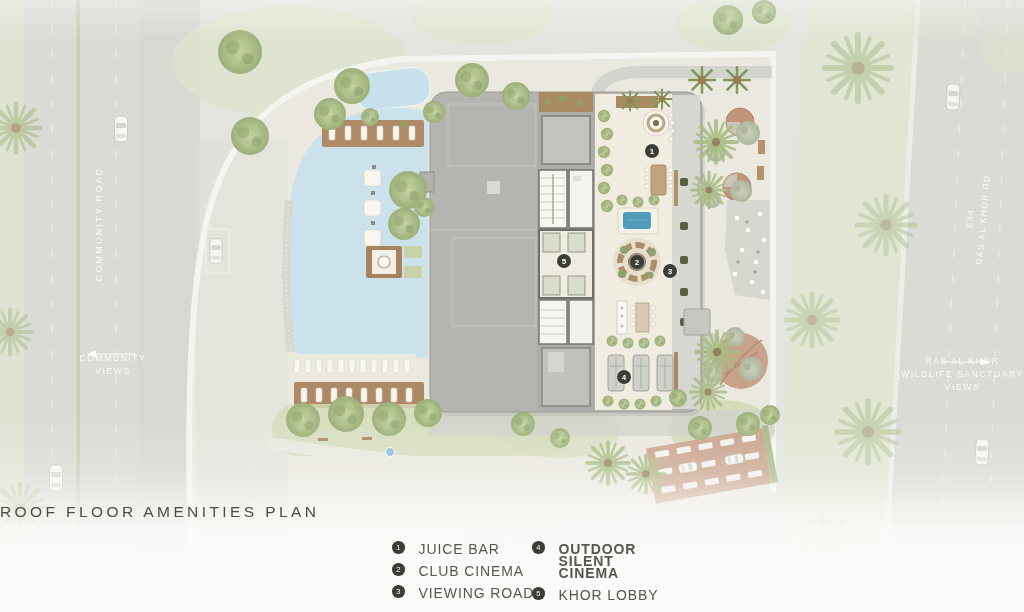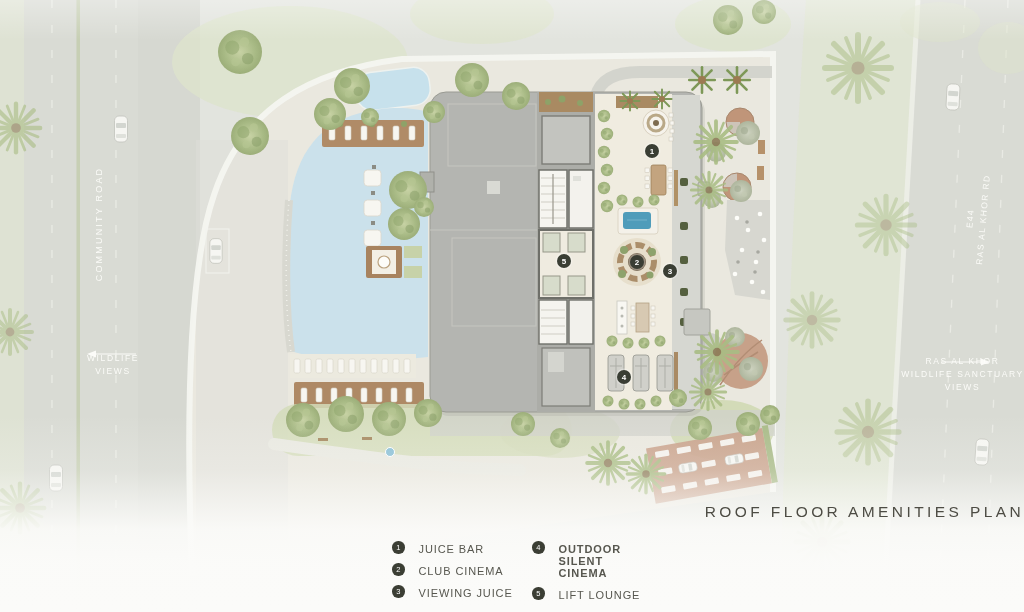--- a/index.html
+++ b/index.html
@@ -10,27 +10,27 @@
               letter-spacing:2.2px;white-space:nowrap;transform:translate(-50%,-50%) rotate(-90deg);}
   .road-label.tilt{transform:translate(-50%,-50%) rotate(-85deg);font-size:8.5px;
                    letter-spacing:1.4px;text-align:center;line-height:13px;}
   .views-label{position:absolute;color:rgba(253,253,250,.95);font-size:8.5px;
                letter-spacing:1.6px;text-align:center;line-height:13px;}
   .dir-arrow{position:absolute;}
   .marker{position:absolute;width:14px;height:14px;border-radius:50%;background:#3a3e34;
           color:#fff;font-size:8px;font-weight:bold;display:flex;align-items:center;
           justify-content:center;transform:translate(-50%,-50%);
           box-shadow:0 0 0 1.5px rgba(255,255,255,.3);}
-  .plan-title{position:absolute;left:0;right:0;top:503px;text-align:right;
+  .plan-title{position:absolute;left:0;right:0;top:503px;text-align:left;
               font-size:15.5px;letter-spacing:3.4px;color:#4d4c44;}
   .legend-col{position:absolute;display:flex;flex-direction:column;gap:8px;}
   .legend-item{display:flex;gap:14px;align-items:flex-start;}
   .legend-badge{width:12.5px;height:12.5px;border-radius:50%;background:#3b3e34;color:#fff;
                 font-size:7.5px;display:flex;align-items:center;justify-content:center;flex:none;}
-  .legend-label{font-size:11px;letter-spacing:.9px;color:#57574f;line-height:12px;padding-top:2px;}
+  .legend-label{font-size:14px;letter-spacing:.9px;color:#57574f;line-height:12px;padding-top:2px;}
   .legend-label.wrap{width:84px;font-weight:bold;}
 </style>
 </head>
 <body>
 
 <div class="stage">
 
 <svg class="plan" width="1024" height="612" viewBox="0 0 1024 612">
   <defs>
     <radialGradient id="gTree">
@@ -482,21 +482,21 @@
 
 <div class="road-label" style="left:99px;top:224px">COMMUNITY ROAD</div>
 
 <div class="dir-arrow" style="left:87px;top:344px">
   <svg width="50" height="8" viewBox="0 0 50 8">
         <line x1="49" y1="4" x2="8" y2="4" stroke="rgba(253,253,250,.95)" stroke-width="1.2"></line>
         <path d="M0,4 L9,.5 L9,7.5 Z" fill="rgba(253,253,250,.95)"></path>
       </svg>
 </div>
 <div class="views-label" style="left:70px;top:352px;width:86px">
-  <div>WILDLIFE</div>
+  <div>COMMUNITY</div>
   <div>VIEWS</div>
 </div>
 
 <div class="road-label tilt" style="left:977px;top:219px">
   <div>E44</div>
   <div>RAS AL KHOR RD</div>
 </div>
 
 <div class="dir-arrow" style="left:940px;top:352px">
   <svg width="50" height="8" viewBox="0 0 50 8">
@@ -522,28 +522,28 @@
   <div class="legend-item">
     <span class="legend-badge">1</span>
     <span class="legend-label">JUICE BAR</span>
   </div>
   <div class="legend-item">
     <span class="legend-badge">2</span>
     <span class="legend-label">CLUB CINEMA</span>
   </div>
   <div class="legend-item">
     <span class="legend-badge">3</span>
-    <span class="legend-label">VIEWING JUICE</span>
+    <span class="legend-label">VIEWING ROAD</span>
   </div>
 </div>
 
 <div class="legend-col" style="left:532px;top:541px">
   <div class="legend-item">
     <span class="legend-badge">4</span>
     <span class="legend-label wrap">OUTDOOR SILENT CINEMA</span>
   </div>
   <div class="legend-item">
     <span class="legend-badge">5</span>
-    <span class="legend-label">LIFT LOUNGE</span>
+    <span class="legend-label">KHOR LOBBY</span>
   </div>
 </div>
 
 </div>
 
 </body></html>

